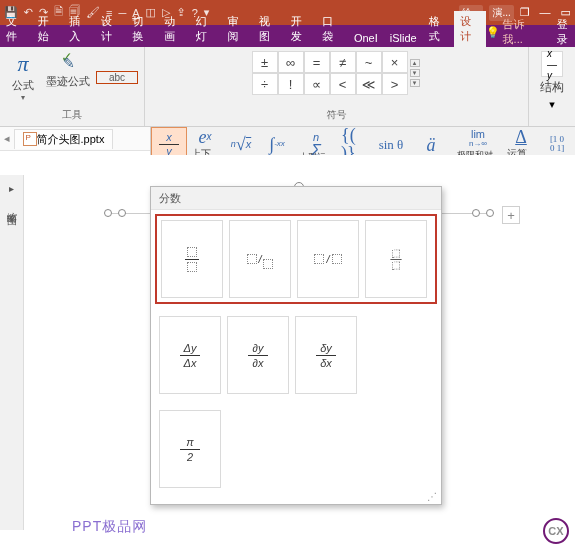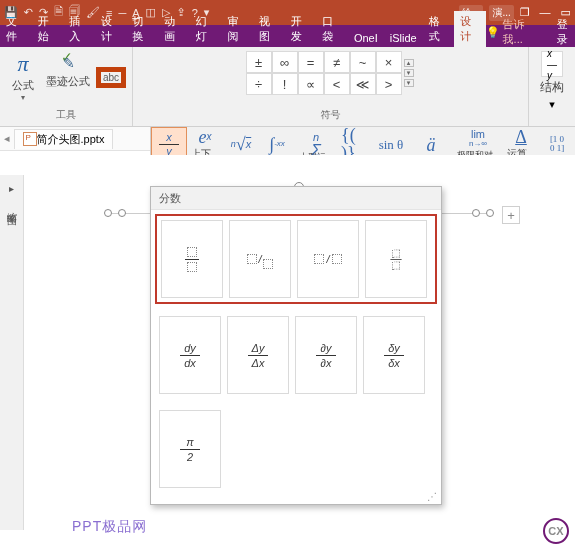--- a/index.html
+++ b/index.html
@@ -21,21 +21,21 @@
 .ribbon{height:80px;background:#f1f1f1;display:flex;border-bottom:1px solid #d0d0d0;}
 .group{border-right:1px solid #d4d4d4;display:flex;flex-direction:column;align-items:center;justify-content:space-between;padding:4px 6px 2px;}
 .group .icons{display:flex;gap:6px;align-items:flex-start;}
 .bigbtn{display:flex;flex-direction:column;align-items:center;gap:2px;min-width:34px;}
 .bigbtn .lbl{font-size:11px;color:#444;line-height:1.1;text-align:center;}
 .bigbtn .drop{font-size:8px;color:#666;}
 .pi{font-family:"Times New Roman",serif;font-style:italic;font-size:22px;color:#2864a8;}
 .ink{width:22px;height:22px;position:relative;}
 .ink::before{content:"✓";color:#4c8c2b;font-size:14px;position:absolute;top:-2px;left:4px;}
 .ink::after{content:"✎";color:#3a668e;position:absolute;top:4px;left:6px;font-size:14px;}
-.abc{border:5px solid #c2410c;padding:0 2px;font-size:10px;color:#5a5a5a;}
+.abc{border:1px solid #c2410c;padding:0 12px;font-size:10px;color:#5a5a5a;}
 .symgrid{display:grid;grid-template-columns:repeat(6,26px);grid-auto-rows:22px;}
 .symgrid span{border:1px solid #dadada;display:flex;align-items:center;justify-content:center;font-size:13px;color:#444;background:#fff;}
 .symarrow{width:14px;display:flex;flex-direction:column;justify-content:center;gap:2px;align-items:center;}
 .symarrow span{width:10px;height:8px;border:1px solid #bdbdbd;font-size:7px;display:flex;align-items:center;justify-content:center;color:#666;}
 .grp-label{font-size:10px;color:#666;padding-bottom:2px;}
 .struct{display:flex;flex-direction:column;align-items:center;gap:2px;}
 .structicon{width:22px;height:26px;border:1px solid #dadada;background:#fff;font-size:11px;display:flex;align-items:center;justify-content:center;font-style:italic;font-family:"Times New Roman",serif;}
 
 .eqribbon{height:48px;background:#f1f1f1;display:flex;border-bottom:1px solid #d0d0d0;align-items:stretch;}
 .eqbtn{display:flex;flex-direction:column;align-items:center;justify-content:center;padding:2px 4px;min-width:36px;border-right:0;position:relative;}
@@ -303,27 +303,20 @@
       <div class="stack" style="transform:scale(.8)">
           <span class="ph"></span>
           <span class="bar"></span>
           <span class="ph"></span>
         </div>
     </div>
   </div>
   <div class="cells">
     <div class="cell">
         <div class="frac">
-          <span>dy</span>
-          <span class="bar"></span>
-          <span>dx</span>
-        </div>
-      </div>
-    <div class="cell">
-        <div class="frac">
           <span>Δy</span>
           <span class="bar"></span>
           <span>Δx</span>
         </div>
       </div>
     <div class="cell">
         <div class="frac">
           <span>∂y</span>
           <span class="bar"></span>
           <span>∂x</span>

